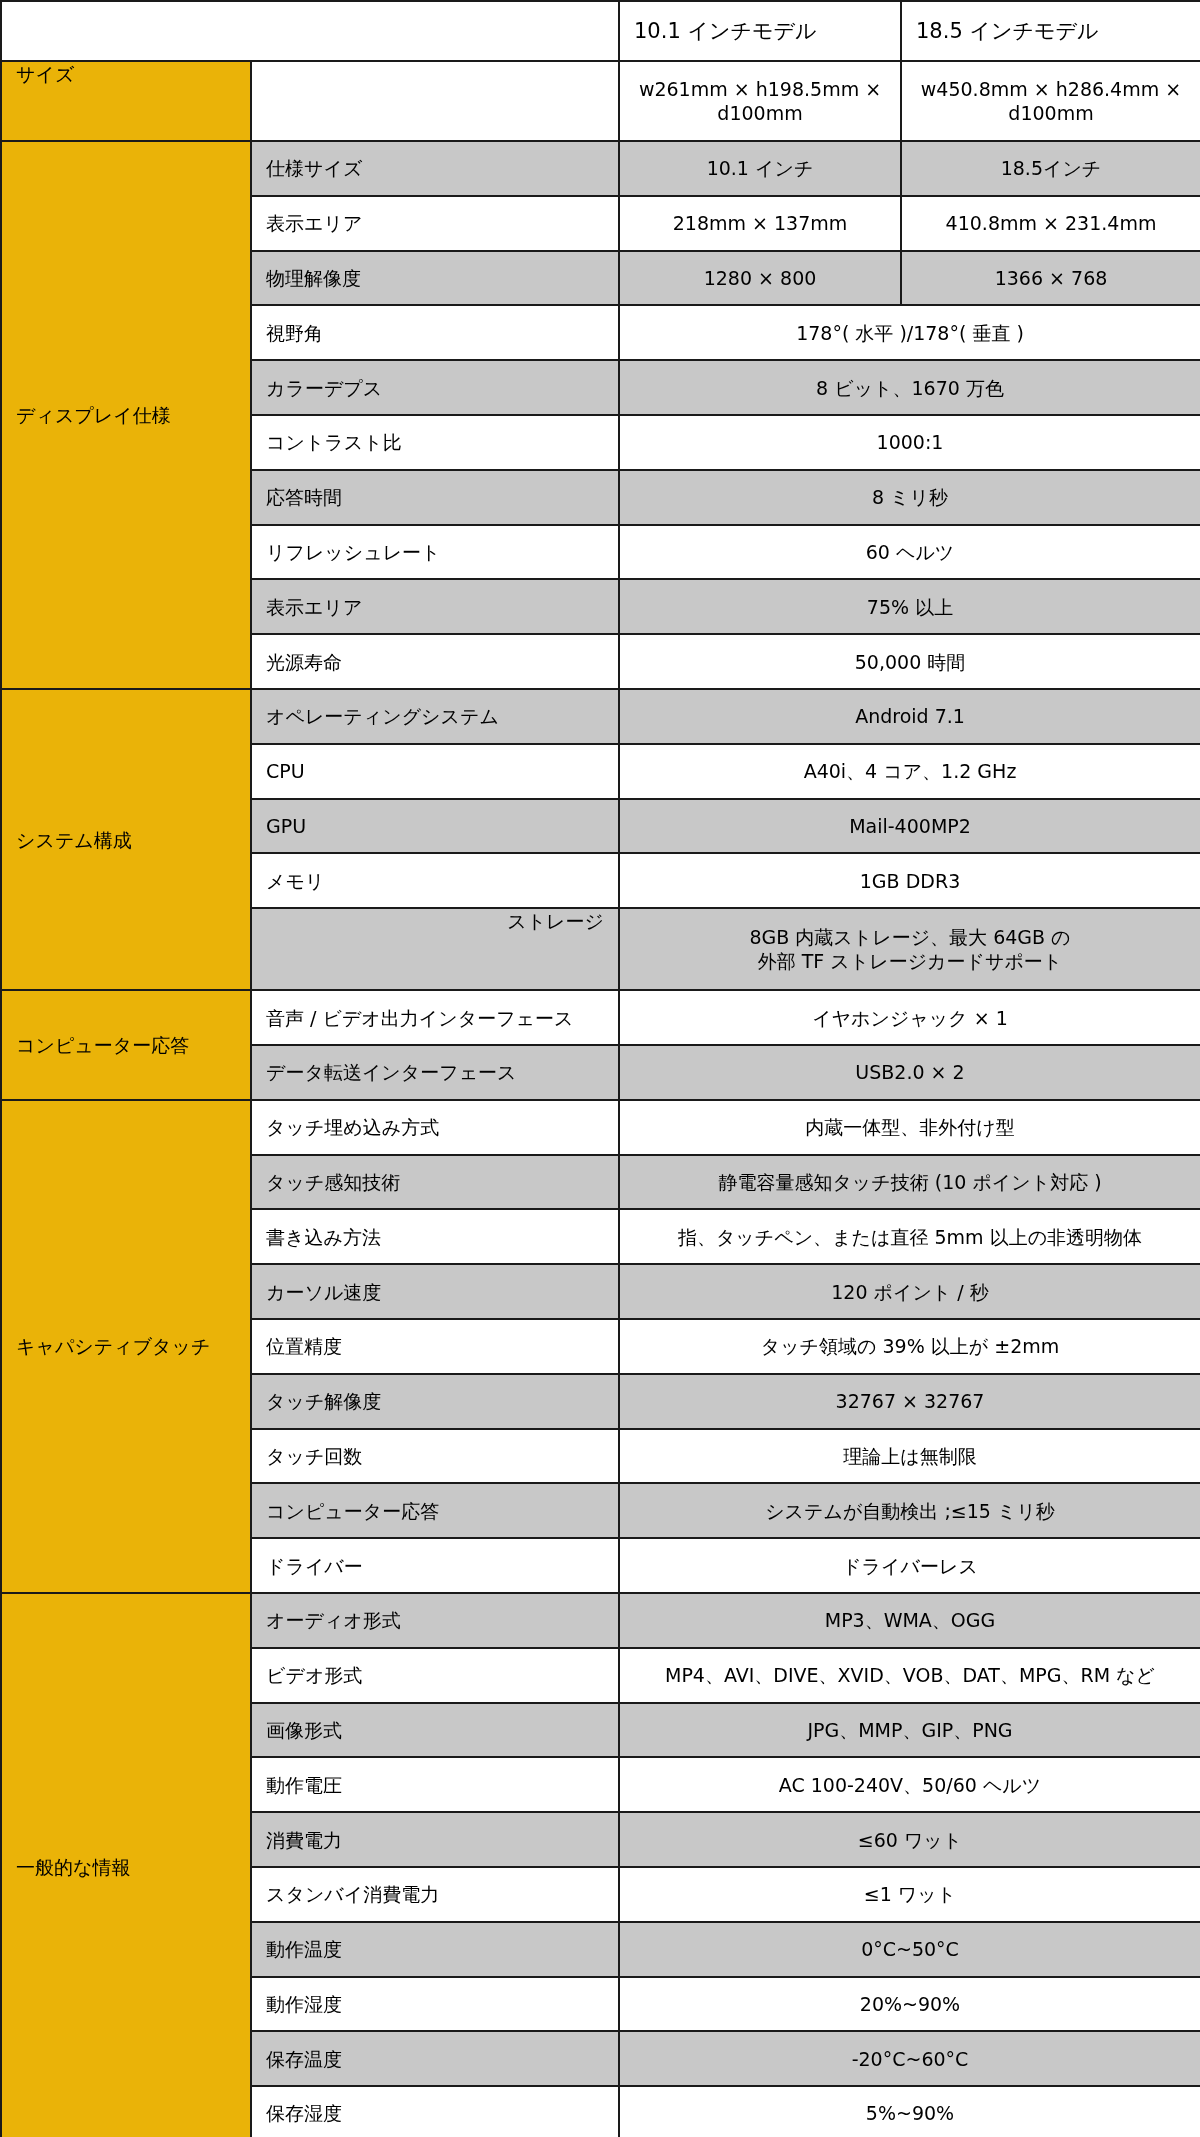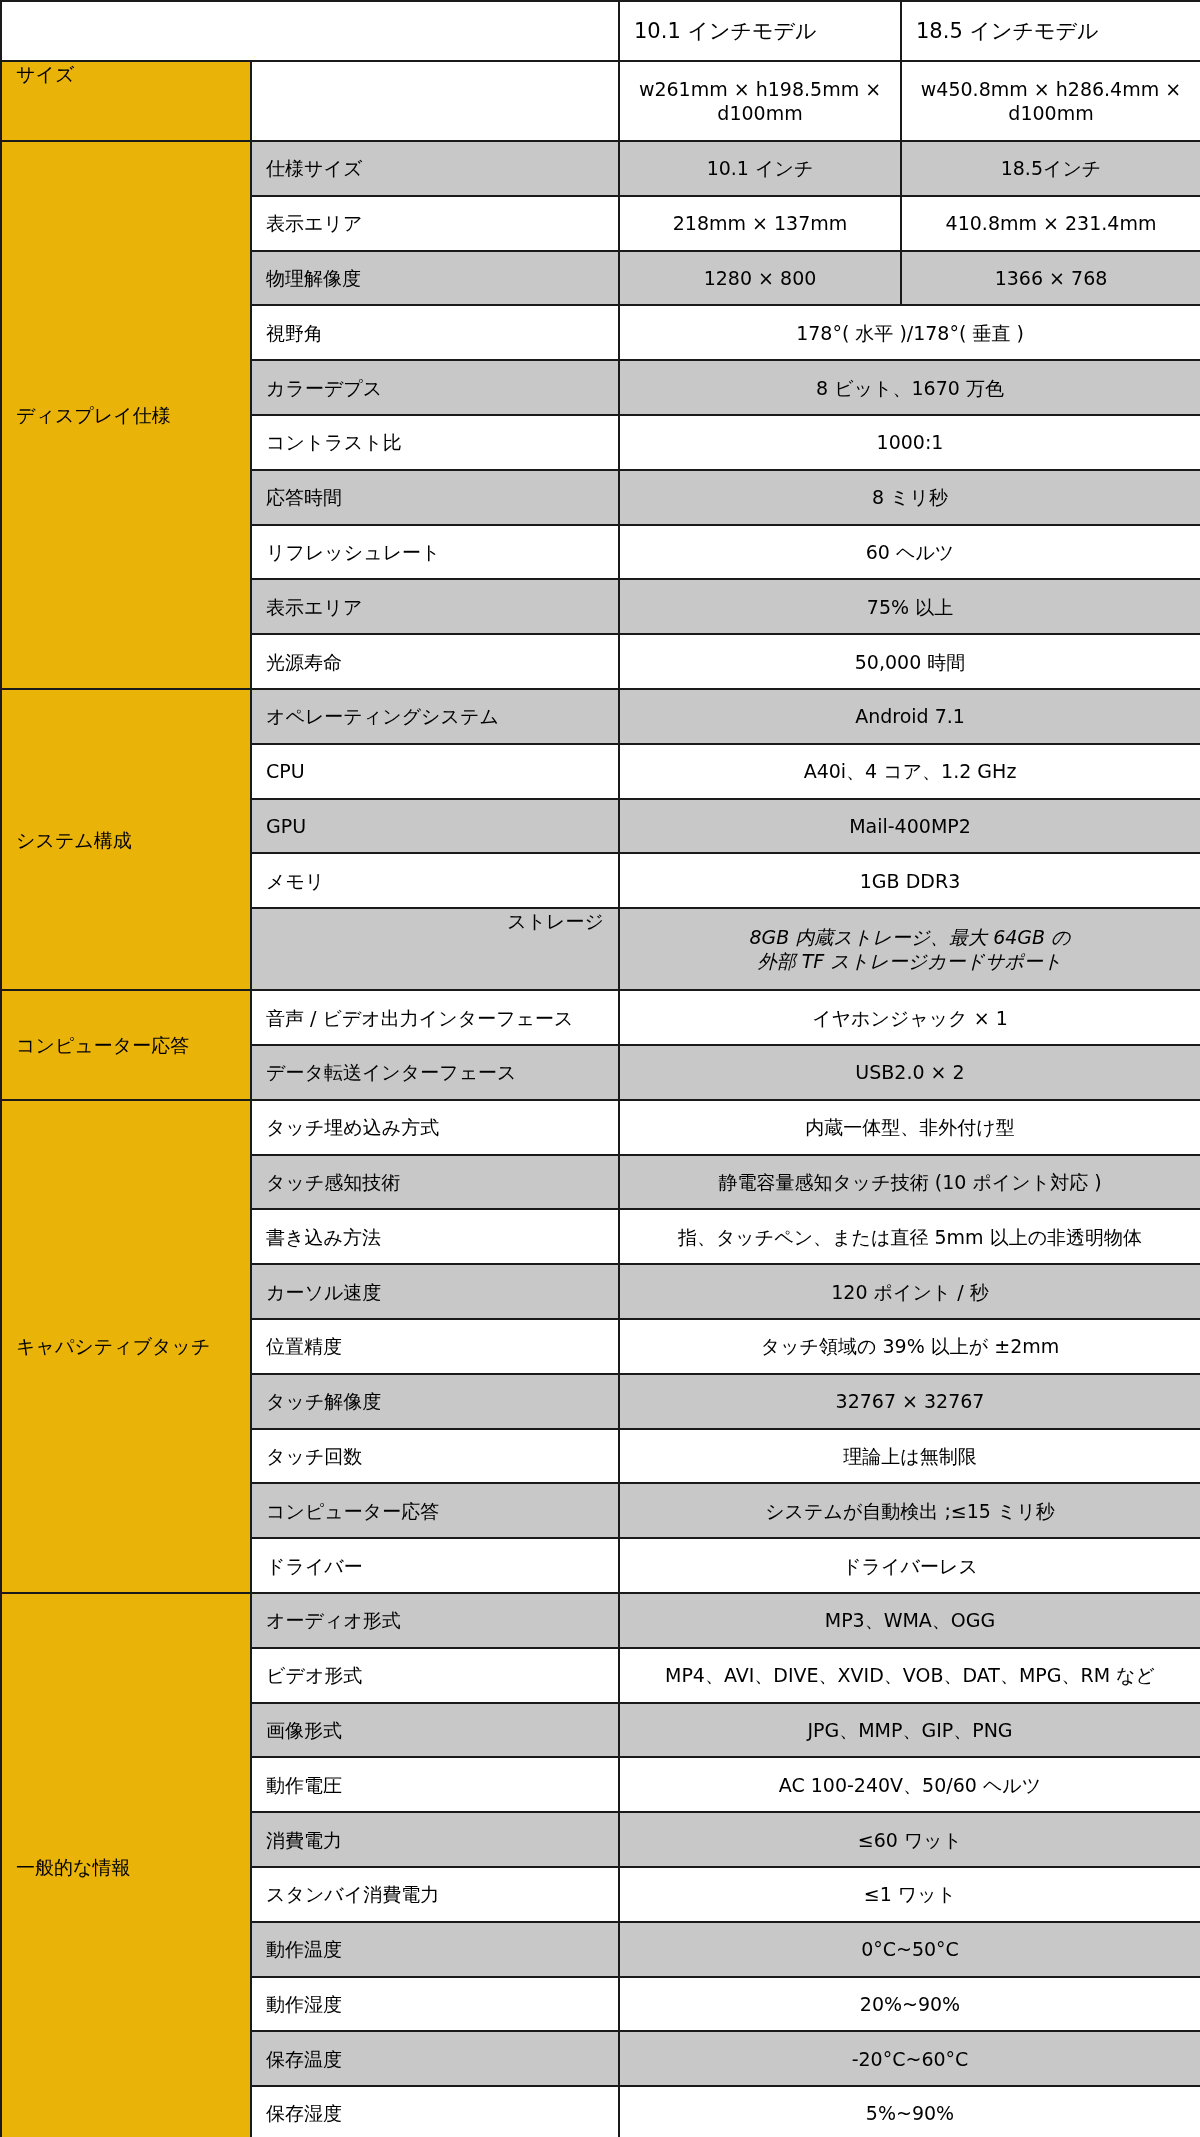--- a/index.html
+++ b/index.html
@@ -24,21 +24,21 @@
   col.c4 { width: 300px; }
   tr.header td { height: 60px; font-size: 21px; vertical-align: middle; }
   tr.r-size td { height: 80px; }
   tr.r td { height: 54.8px; vertical-align: middle; }
   tr.r-tall td { height: 82px; }
   td.cat { vertical-align: top; padding-top: 16px; background: #eab308; }
   td.label { text-align: left; }
   td.val { text-align: center; }
   td.gray { background: #c8c8c8; }
   td.top { vertical-align: top; padding-top: 16px; text-align: right; }
-  .multiline { white-space: pre-line; font-style: italic; }
+  .multiline { white-space: pre-line; }
   tr.r-size td.val { vertical-align: middle; padding: 0 6px; }
 </style>
 </head>
 <body>
 
 <table class="spec">
   <colgroup>
     <col class="c1">
       <col class="c2">
       <col class="c3">

